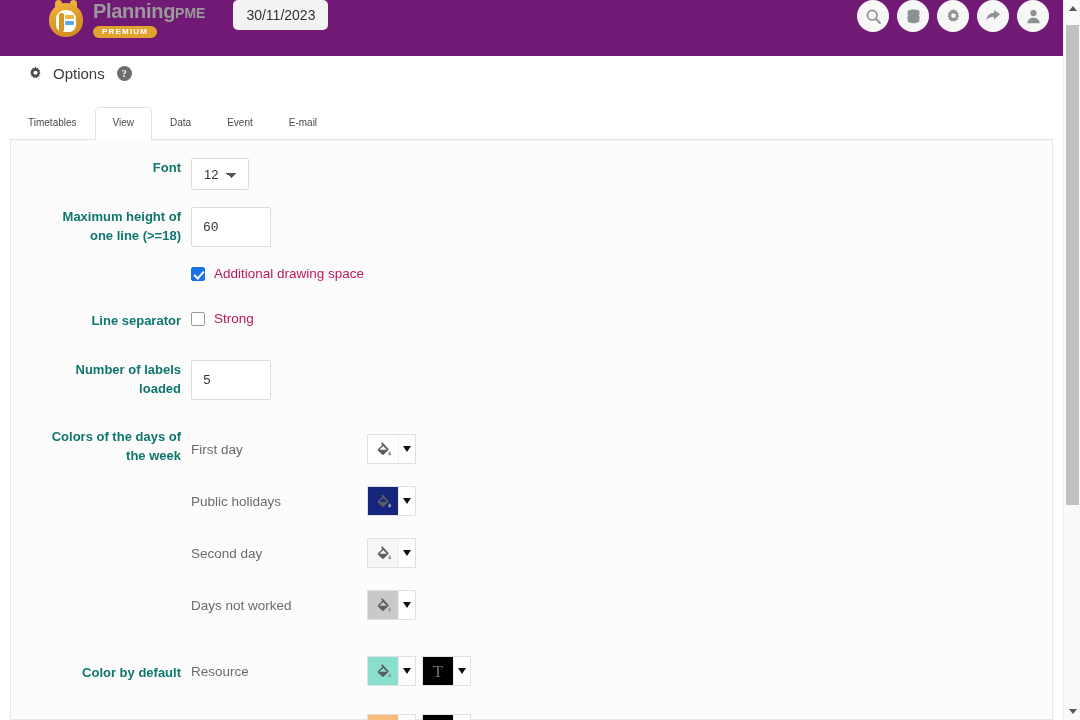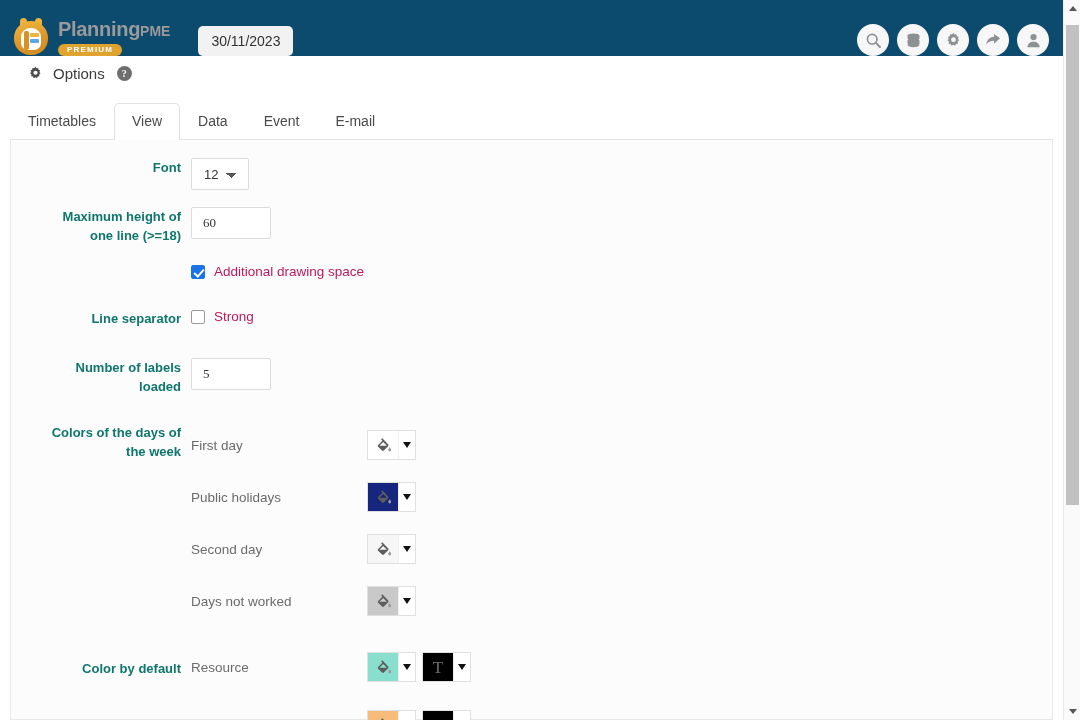--- a/index.html
+++ b/index.html
@@ -33,22 +33,22 @@
   .ps-arrow.down i { border-top: 5px solid #555; }
   .ps-thumb {
     position: absolute; left: 2px; width: 13px;
     top: 25px; height: 480px;
     background: #c1c1c1; border-radius: 0;
   }
 
   
   .header {
     position: absolute; top: 0; left: 0; width: 1063px; height: 56px;
-    background: #0c4a6e;
-    display: flex; align-items: flex-end;
+    background: #701a75;
+    display: flex; align-items: flex-start; padding-left: 35px;
   }
   .logo-wrap { display: flex; align-items: center; margin-left: 12px; }
   .logo-mark {
     width: 38px; height: 38px; position: relative; flex: none;
   }
   .logo-ring {
     position: absolute; left: 2px; top: 3px; width: 34px; height: 34px;
     border-radius: 50% 50% 48% 48%;
     background: linear-gradient(160deg,#f0b63f 0%, #dc9425 60%, #cf8c1f 100%);
   }
@@ -120,21 +120,21 @@
     cursor: pointer;
   }
 
   
   .tabs {
     position: absolute; top: 101px; left: 10px; width: 1043px; height: 39px;
     display: flex; align-items: flex-end;
     border-bottom: 1px solid #e2e2e2;
   }
   .tab {
-    font-size: 14px; color: #4a4a4a;
+    font-size: 10px; color: #4a4a4a;
     padding: 10px 17px 11px 17px;
     border: 1px solid transparent;
     border-bottom: none;
     background: transparent;
     cursor: pointer;
     position: relative;
     line-height: 1;
   }
   .tab.active {
     background: #ffffff;
@@ -171,25 +171,25 @@
     font-size: 13px; color: #333; padding-left: 12px;
     border-radius: 2px;
     background-image:
       linear-gradient(45deg, transparent 50%, #555 50%),
       linear-gradient(135deg, #555 50%, transparent 50%);
     background-position: calc(100% - 17px) 14px, calc(100% - 12px) 14px;
     background-size: 5px 5px, 5px 5px;
     background-repeat: no-repeat;
   }
   .txtin {
-    width: 80px; height: 32px;
+    width: 80px; height: 40px;
     border: 1px solid #dcdcdc; background: #ffffff;
     font-size: 13px; color: #333; padding-left: 11px;
     border-radius: 2px;
-    font-family: Liberation Serif, serif;
+    font-family: Liberation Mono, monospace;
   }
 
   .chk-line { display: flex; align-items: center; }
   .chk {
     width: 14px; height: 14px; border-radius: 2px;
     flex: none; margin-right: 9px; position: relative;
     border: 1px solid #9a9a9a; background: #fff;
     cursor: pointer;
   }
   .chk.on { background: #1a73e8; border-color: #1a73e8; }

